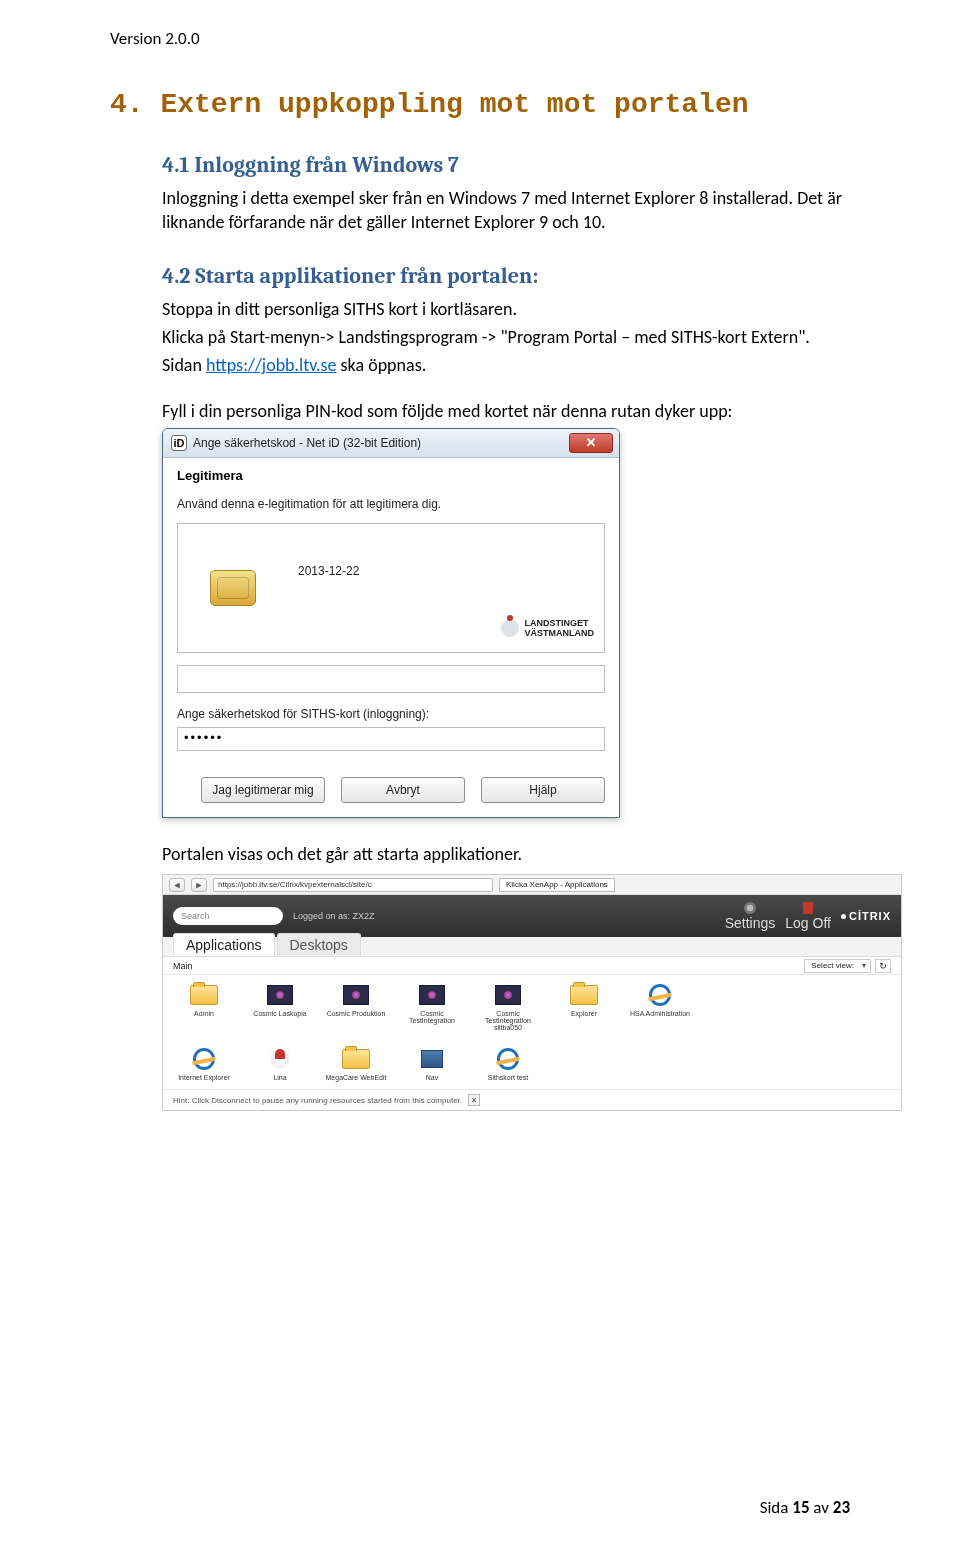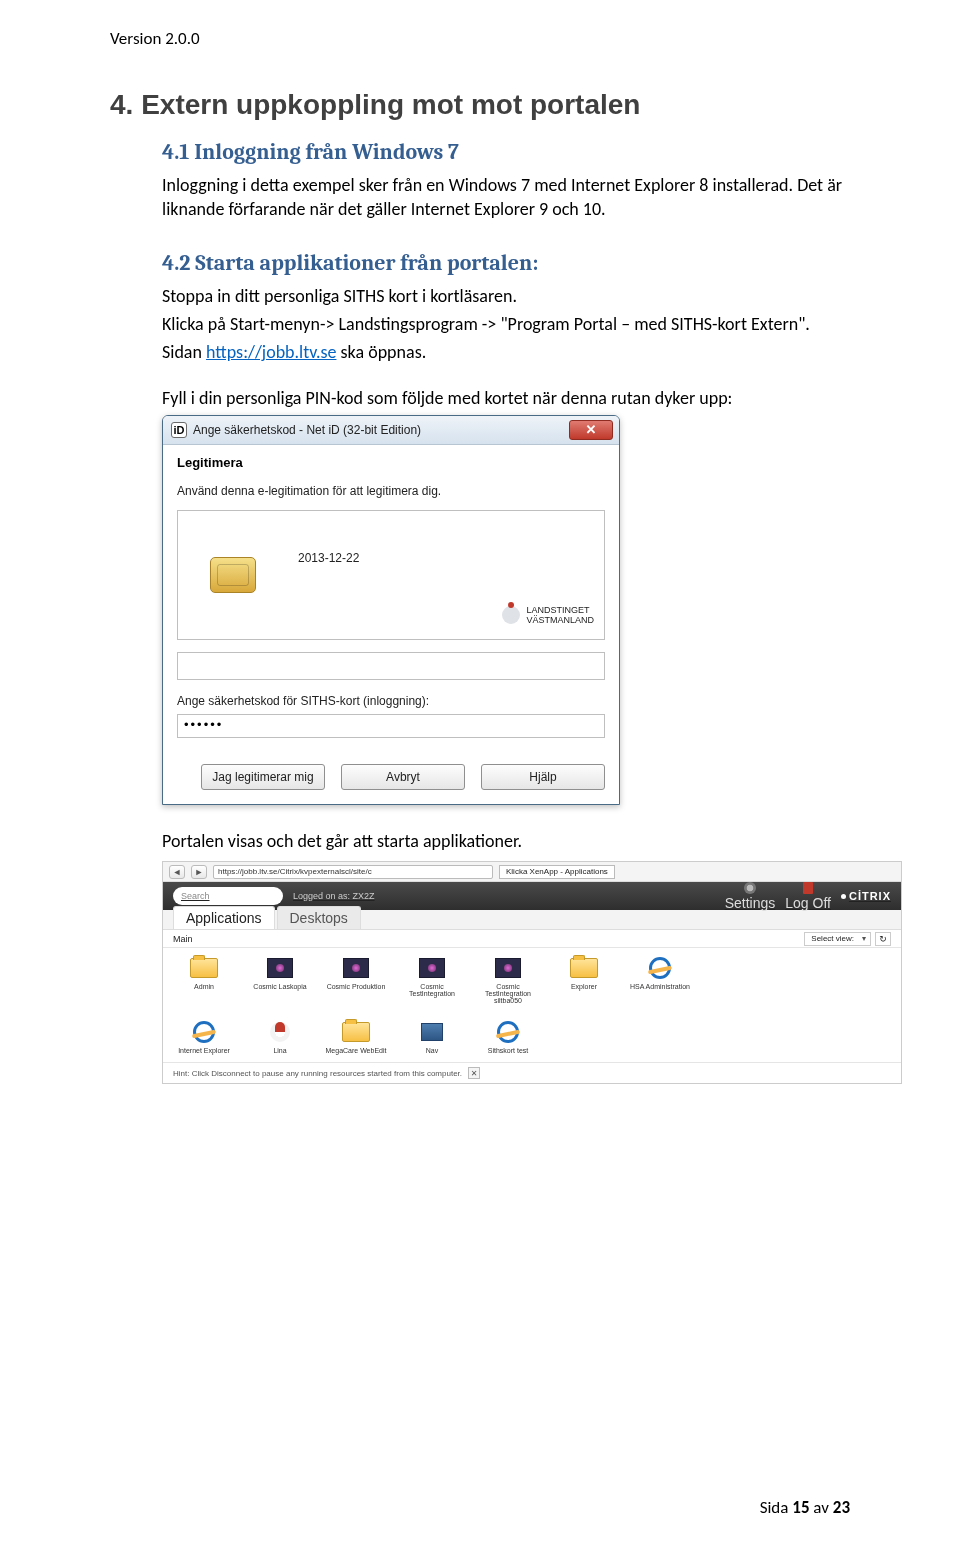--- a/index.html
+++ b/index.html
@@ -11,25 +11,25 @@
     color: #000;
     position: relative;
     padding: 28px 110px 0 110px;
   }
   .version {
     font-size: 17px;
     color: #000;
     margin-bottom: 40px;
   }
   h1.section {
-    font-family: Liberation Sans, sans-serif;
-    color: #404040;
+    font-family: Liberation Mono, monospace;
+    color: #a16207;
     font-size: 28px;
     font-weight: bold;
-    margin-bottom: 18px;
+    margin-bottom: 32px;
   }
   h2.subsection {
     font-family: Cambria, Georgia, serif;
     color: #365F91;
     font-size: 22px;
     font-weight: bold;
     margin: 6px 0 8px 52px;
   }
   .body-text {
     font-size: 18px;
@@ -141,21 +141,21 @@
     position: relative;
   }
   .brand-icon::after {
     content: "";
     position: absolute;
     left: 6px; top: -4px;
     width: 6px; height: 6px;
     border-radius: 50%;
     background: #c0392b;
   }
-  .brand-text { font-size: 9px; line-height: 10px; color: #222; font-weight: normal; }
+  .brand-text { font-size: 9px; line-height: 10px; color: #222; font-weight: bold; }
   .small-input-row {
     border: 1px solid #bfbfbf;
     height: 28px;
     margin-bottom: 14px;
     background: #fff;
   }
   .prompt-label {
     font-size: 12px;
     color: #222;
     margin-bottom: 6px;
@@ -230,26 +230,25 @@
   }
   .portal-tab {
     height: 14px;
     border: 1px solid #bbb;
     padding: 0 6px;
     background: #fff;
     display: flex; align-items: center;
     font-size: 8px;
   }
   .portal-header {
-    height: 28px;
+    height: 42px;
     background: linear-gradient(#4a4a4a,#2e2e2e);
     display: flex; align-items: center;
     padding: 0 10px;
     gap: 10px;
-    text-decoration: underline;
   }
   .portal-search {
     height: 18px;
     background: #fff;
     border-radius: 9px;
     width: 110px;
     font-size: 9px;
     color: #888;
     display: flex; align-items: center;
     padding: 0 8px;

